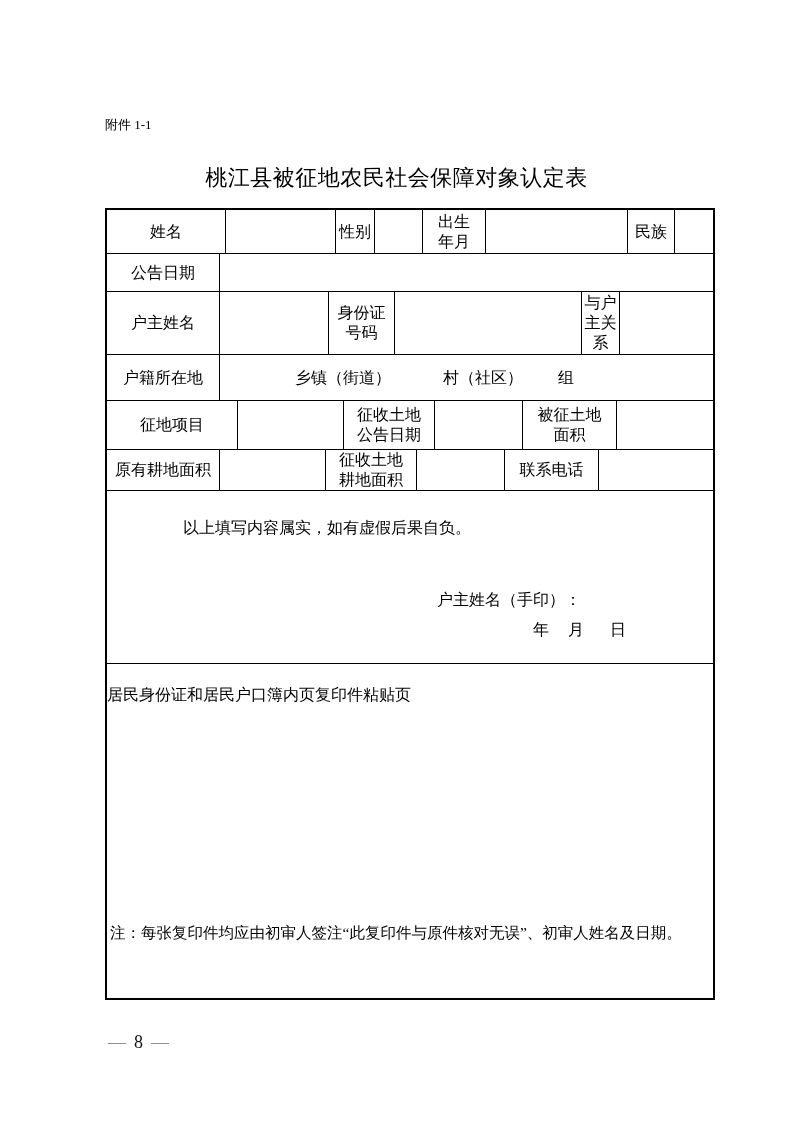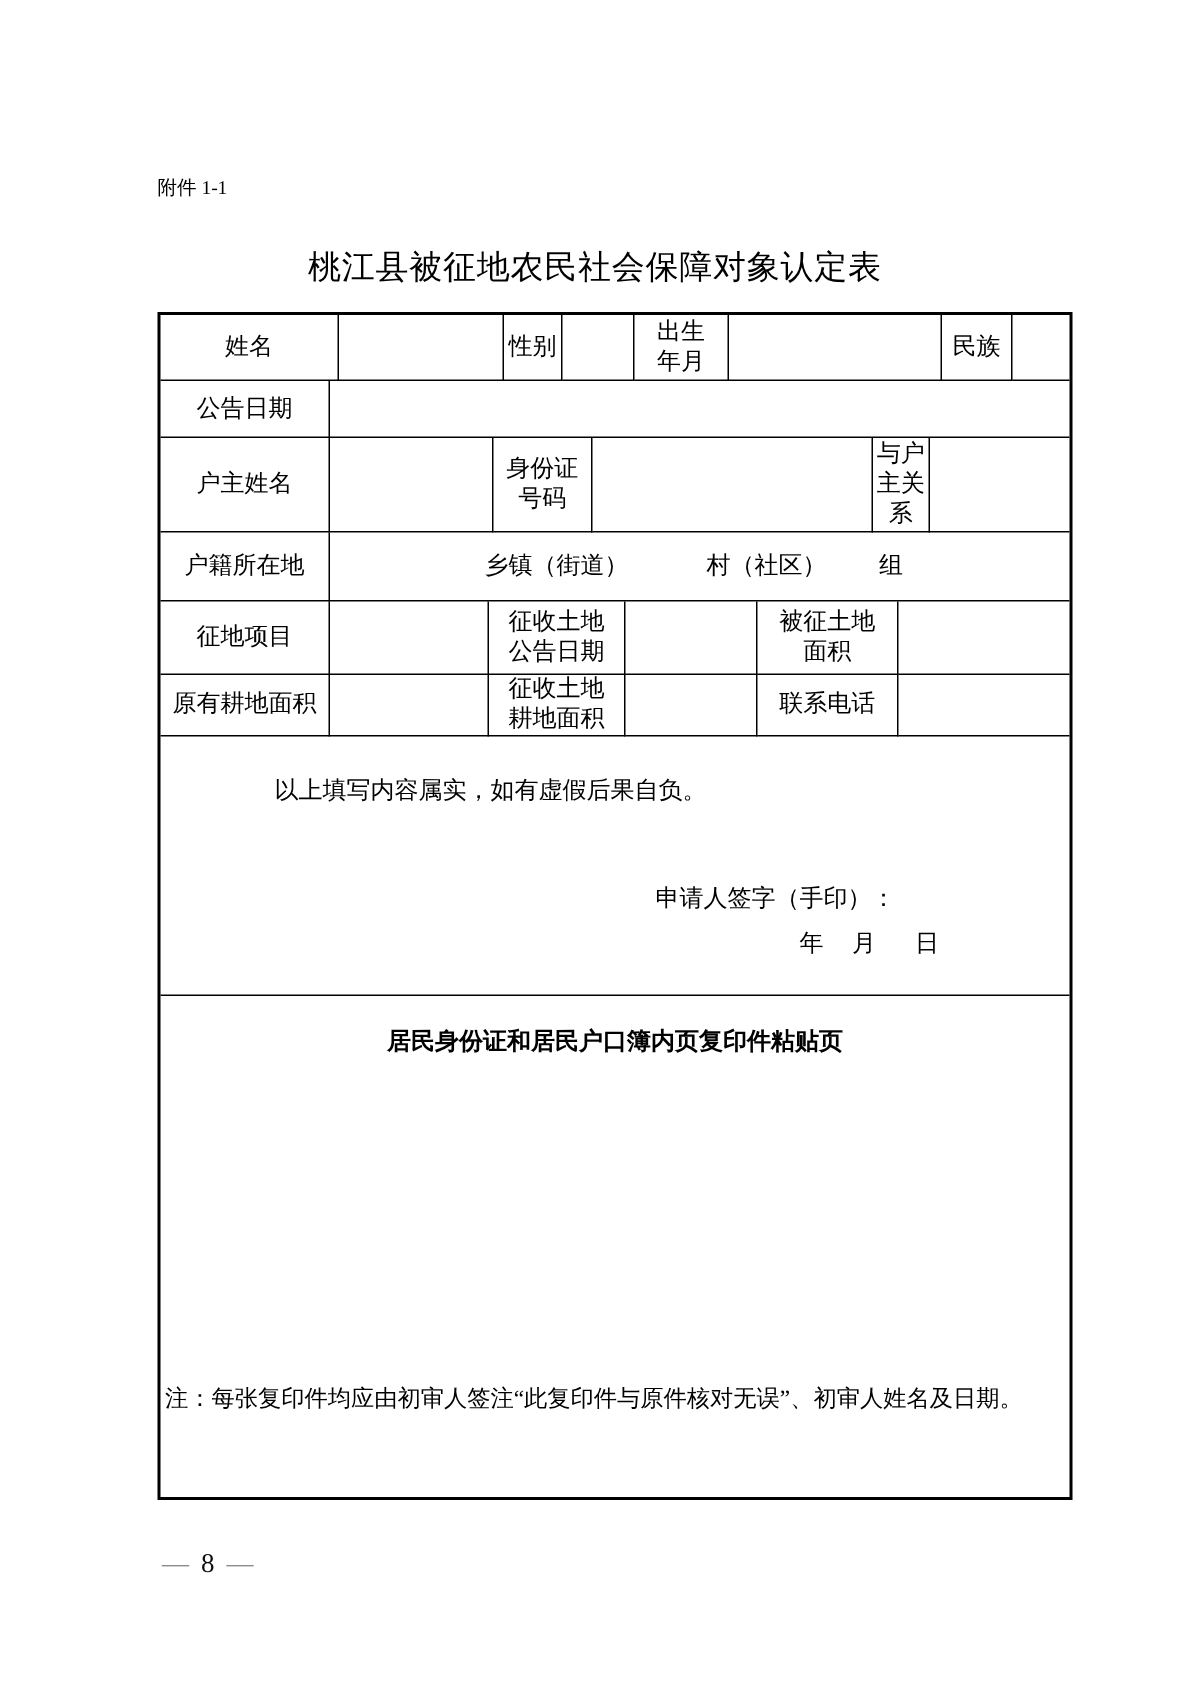--- a/index.html
+++ b/index.html
@@ -65,32 +65,32 @@
   
   .decl-cell { position: relative; display: block; }
   .decl-statement { position: absolute; left: 28px; top: 27px; font-size: 16px; margin-left: 48px; }
   .decl-sign { position: absolute; left: 330px; top: 99px; font-size: 16px; }
   .decl-date { position: absolute; top: 129px; font-size: 16px; }
   .decl-year  { left: 426px; }
   .decl-month { left: 461px; }
   .decl-day   { left: 503px; }
   
   .paste-cell { position: relative; display: block; }
-  .paste-caption { margin-top: 21px; width: 100%; text-align: center; font-size: 16px; font-weight: bold; }
+  .paste-caption { margin-top: 21px; width: 100%; text-align: left; font-size: 16px; }
   .note-line {
     position: absolute;
     left: 3px;
     top: 259px;
     width: 602px;
     font-size: 15.5px;
     text-align: left;
   }
   
   .reg-content { justify-content: flex-start; }
-  .reg-township { margin-left: 103px; }
+  .reg-township { margin-left: 75px; }
   .reg-village  { margin-left: 52px; }
   .reg-group    { margin-left: 35px; }
   
   .page-number {
     position: absolute;
     left: 108px;
     top: 1032px;
     font-size: 18px;
     letter-spacing: 2px;
   }
@@ -158,21 +158,21 @@
           <span class="lbl">户籍所在地</span>
         </div>
       <div class="t-cell last reg-content">
         <span class="reg-township">乡镇（街道）</span>
         <span class="reg-village">村（社区）</span>
         <span class="reg-group">组</span>
       </div>
     </div>
 
     <div class="t-row r5">
-      <div class="t-cell" style="width:113px">
+      <div class="t-cell" style="width:131px">
           <span class="lbl">征地项目</span>
         </div>
       <div class="t-cell" style="width:106px"></div>
       <div class="t-cell" style="width:91px">
           <span class="lbl">征收土地
 公告日期</span>
         </div>
       <div class="t-cell" style="width:88px"></div>
       <div class="t-cell" style="width:94px">
           <span class="lbl">被征土地
@@ -193,21 +193,21 @@
       <div class="t-cell" style="width:88px"></div>
       <div class="t-cell" style="width:94px">
           <span class="lbl">联系电话</span>
         </div>
       <div class="t-cell last"></div>
     </div>
 
     <div class="t-row r7">
       <div class="t-cell last decl-cell">
         <span class="decl-statement">以上填写内容属实，如有虚假后果自负。</span>
-        <span class="decl-sign">申请人签字（手印）：</span>
+        <span class="decl-sign">户主姓名（手印）：</span>
         <span class="decl-date decl-year">年</span>
         <span class="decl-date decl-month">月</span>
         <span class="decl-date decl-day">日</span>
       </div>
     </div>
 
     <div class="t-row r8 bottom">
       <div class="t-cell last paste-cell">
         <div class="paste-caption">居民身份证和居民户口簿内页复印件粘贴页</div>
         <div class="note-line">注：每张复印件均应由初审人签注“此复印件与原件核对无误”、初审人姓名及日期。</div>

